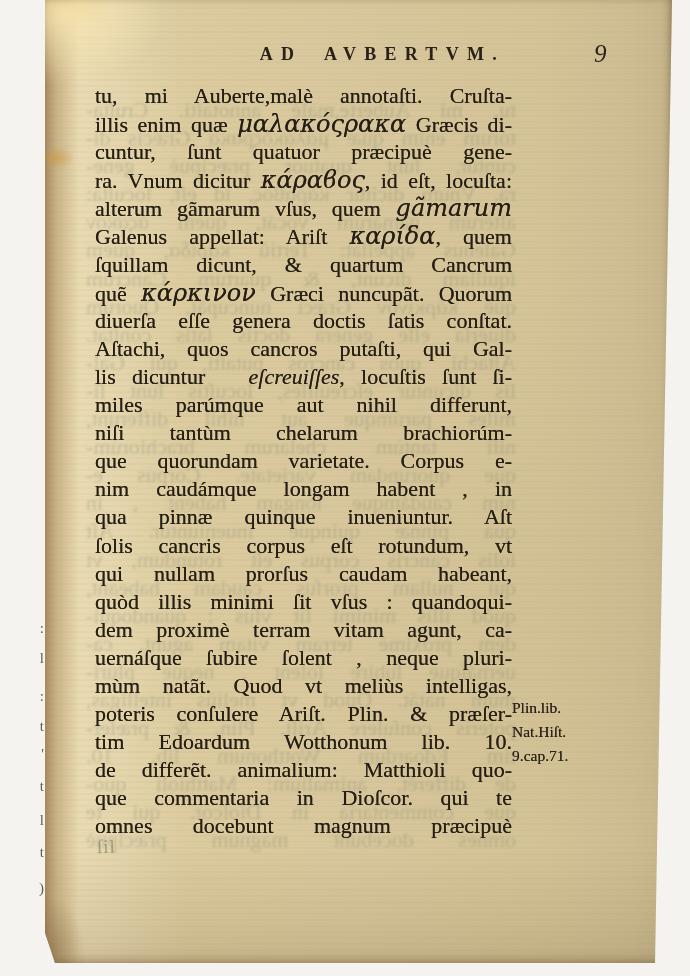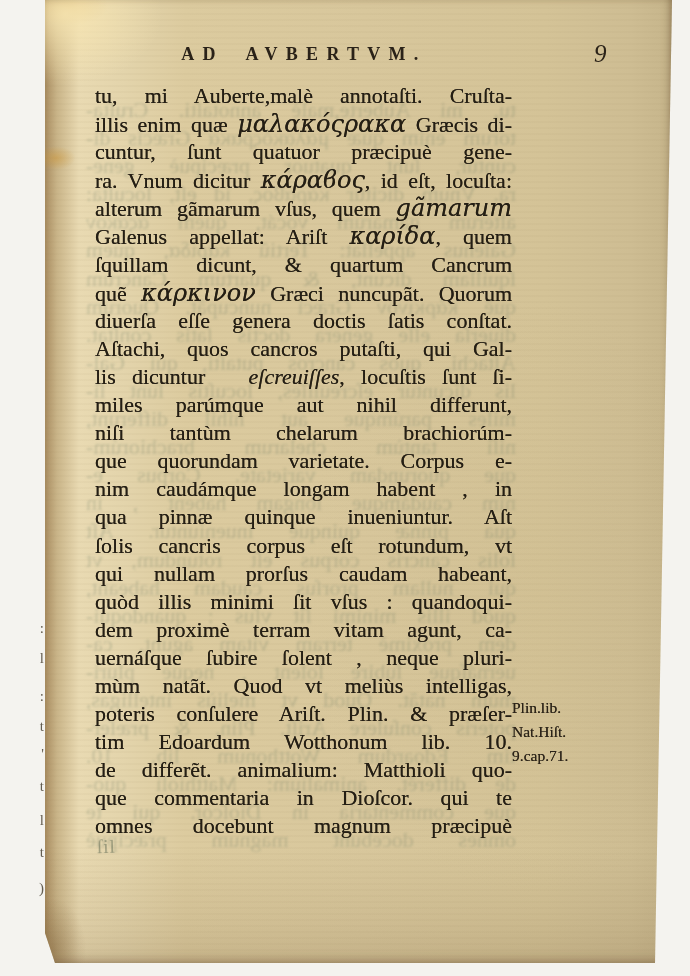--- a/index.html
+++ b/index.html
@@ -17,21 +17,21 @@
       radial-gradient(26px 16px at 11px 158px, rgba(205,150,55,0.50), rgba(205,150,55,0) 75%),
       radial-gradient(52px 26px at 24px 6px, rgba(212,166,76,0.45), rgba(212,166,76,0) 75%),
       radial-gradient(46px 72px at 8px 950px, rgba(125,95,55,0.38), rgba(125,95,55,0) 72%),
       linear-gradient(180deg, rgba(0,0,0,0) 0%, rgba(0,0,0,0) 88%, rgba(115,90,55,0.10) 96%, rgba(115,90,55,0.20) 100%),
       repeating-linear-gradient(0deg, rgba(150,130,90,0.05) 0 2px, rgba(0,0,0,0) 2px 6px),
       linear-gradient(90deg,#a98d61 0px,#c9b488 12px,#e9dab2 34px,#e3d4ab 80px,#dccb9f 140px,#d8c79c 320px,#d4c397 500px,#cebd93 585px,#c6b58b 627px);
     box-shadow: inset -7px 0 9px -5px rgba(100,75,45,0.55), inset 0 -9px 10px -6px rgba(100,75,45,0.35), inset 0 4px 8px -6px rgba(120,95,60,0.30);
   }
   .running-head{
     position:absolute;left:58px;top:44px;width:402px;
-    text-align:center;font-size:18px;font-weight:bold;
+    text-align:right;font-size:18px;font-weight:bold;
     letter-spacing:0.46em;word-spacing:0.55em;
     color:#2a2218;
   }
   .page-number{
     position:absolute;left:549px;top:40px;
     font-size:25px;font-style:italic;color:#2a2218;
   }
   .body-text{
     position:absolute;left:50px;top:82px;width:417px;
     font-size:22px;line-height:28.1px;color:#241e14;

